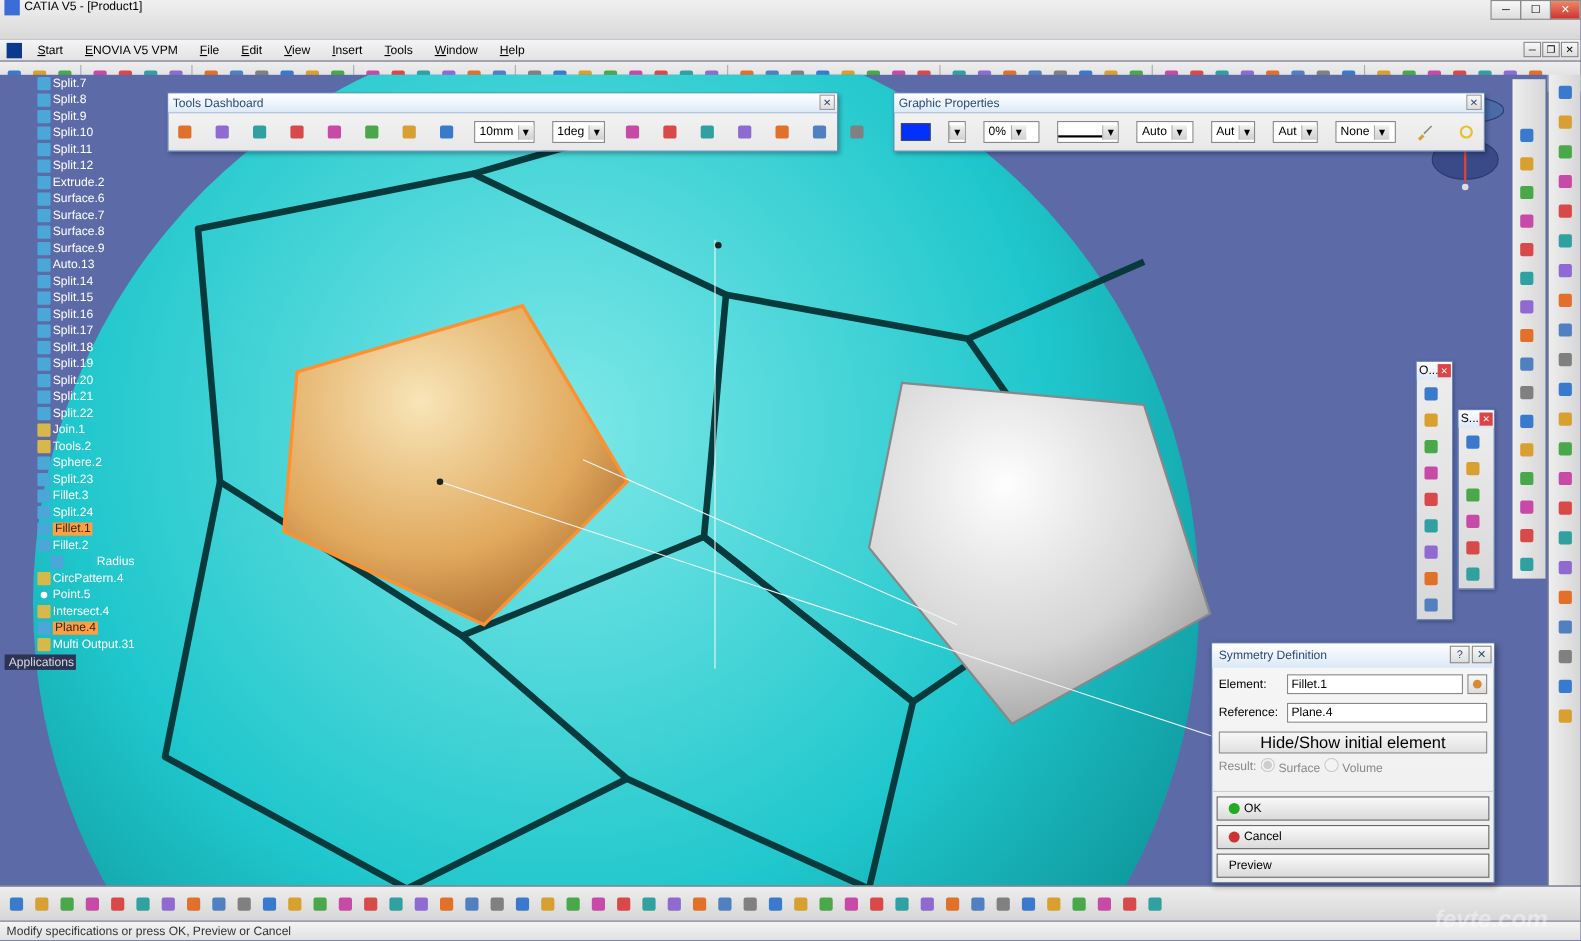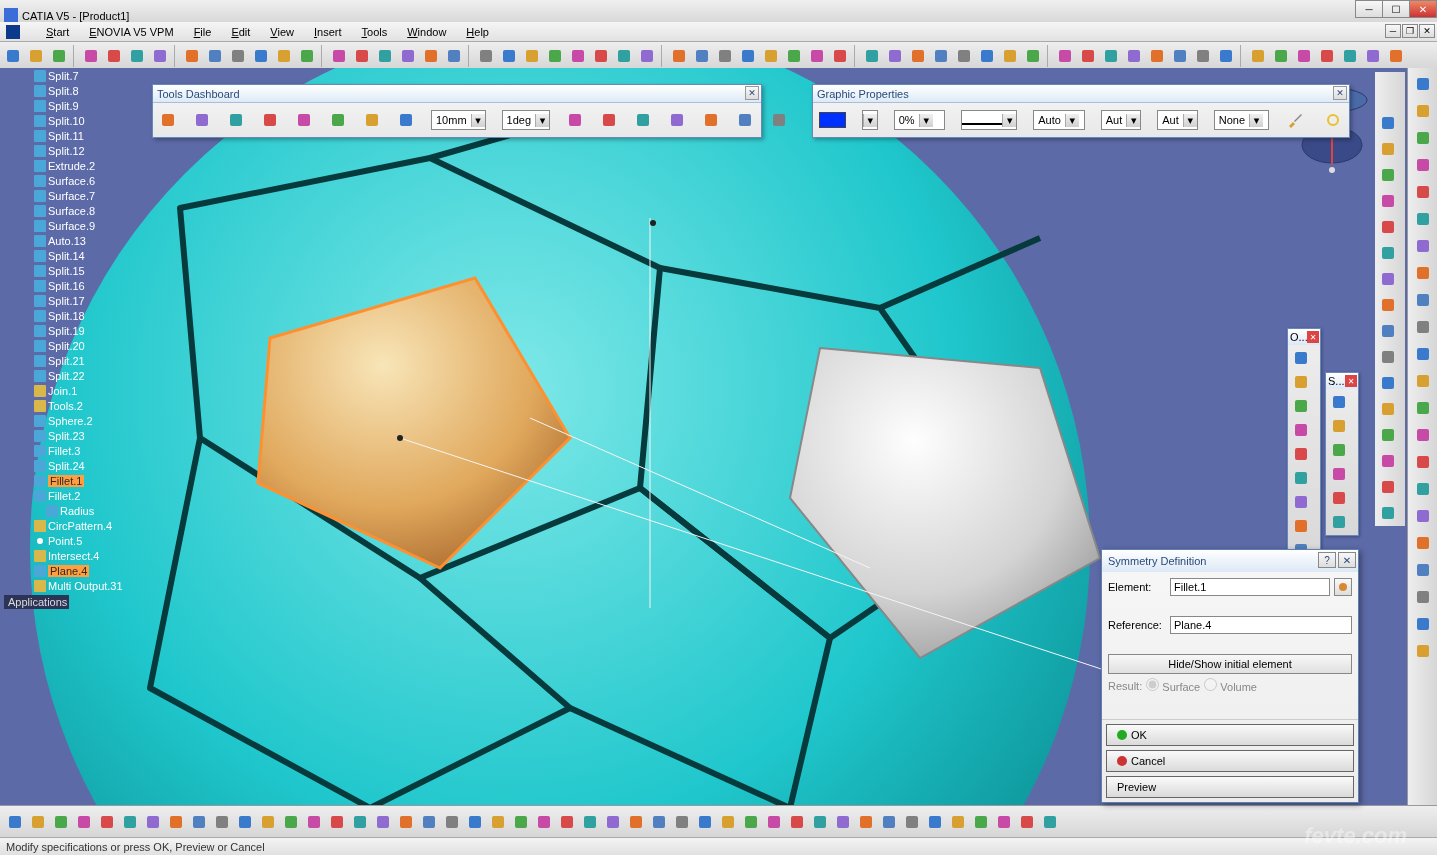--- a/index.html
+++ b/index.html
@@ -1,26 +1,26 @@
 <!DOCTYPE html>
 <html><head>
 <meta charset="utf-8">
 <style>
 * { margin:0; padding:0; box-sizing:border-box; font-family:"Segoe UI",Tahoma,sans-serif; font-size:11px; user-select:none; }
 body { width:1437px; height:855px; overflow:hidden; background:#4d5a8f; position:relative; }
 
 
-.titlebar { height:22px; background:linear-gradient(#f0f0f0,#d8d8d8); display:flex; align-items:flex-end; padding:0 4px; position:relative; }
+.titlebar { height:36px; background:linear-gradient(#f0f0f0,#d8d8d8); display:flex; align-items:flex-start; padding:0 4px; position:relative; }
 .titlebar .icon { width:14px; height:14px; background:#3a6dd8; margin-right:4px; }
 .winbtns { position:absolute; right:0; top:0; display:flex; }
 .winbtn { width:28px; height:18px; display:flex; align-items:center; justify-content:center; border:1px solid #888; margin-left:-1px; background:linear-gradient(#f8f8f8,#ddd); cursor:pointer; font-size:10px; }
 .winbtn.close { background:linear-gradient(#e86,#c33); color:#fff; }
 
 
-.menubar { height:20px; background:linear-gradient(#f5f5f5,#e2e2e2); display:flex; align-items:center; padding:0 2px; border-bottom:1px solid #aaa; position:relative;gap:12px; }
+.menubar { height:20px; background:linear-gradient(#f5f5f5,#e2e2e2); display:flex; align-items:center; padding:0 2px; border-bottom:1px solid #aaa; position:relative; }
 .menubar .startico { width:14px; height:14px; background:#0b3a8c; margin:0 4px; }
 .menuitem { padding:2px 10px; cursor:pointer; }
 .menuitem u { text-decoration:underline; }
 .mdibtns { position:absolute; right:2px; top:2px; display:flex; gap:1px; }
 .mdibtn { width:16px; height:14px; border:1px solid #888; background:linear-gradient(#f8f8f8,#ddd); font-size:9px; display:flex; align-items:center; justify-content:center; cursor:pointer; }
 
 
 .toolrow { height:28px; background:linear-gradient(#eee,#d6d6d6); border-bottom:1px solid #999; display:flex; align-items:center; padding:0 2px; gap:1px; overflow:hidden; }
 .tbico { width:22px; height:22px; border:1px solid transparent; display:flex; align-items:center; justify-content:center; cursor:pointer; border-radius:2px; }
 .tbico svg { width:16px; height:16px; }
@@ -29,44 +29,44 @@
 
 .viewport { position:absolute; left:0; top:68px; right:30px; bottom:50px; background:#5c6aa8; }
 .viewport svg.scene { width:100%; height:100%; }
 
 
 .tree { position:absolute; left:4px; top:68px; width:160px; bottom:50px; z-index:3; overflow:hidden; color:#fff; font-size:10px;text-align:center; }
 .treeitem { display:flex; align-items:center; height:15px; padding-left:30px; white-space:nowrap; cursor:pointer; }
 .treeitem .ti { width:12px; height:12px; margin-right:2px; background:#4aa7d8; border-radius:1px; }
 .treeitem.join .ti { background:#d8b84a; }
 .treeitem.point .ti { background:#fff; border-radius:50%; width:6px; height:6px; margin-left:3px; margin-right:5px; }
-.treeitem.lvl2 { padding-left:42px; }
+.treeitem.lvl2 { padding-left:42px;gap:28px; }
 .treeitem.sel span { background:#ff9f3f; color:#2b2b2b; padding:0 2px; }
 .applications { background:#2c3355; color:#ddd; padding:1px 4px; margin-top:2px; width:65px; }
 
 
 .panel { position:absolute; background:linear-gradient(#f7f7f7,#e8e8e8); border:1px solid #6688bb; box-shadow:2px 2px 4px rgba(0,0,0,.3); z-index:5; }
 .panel .phdr { height:18px; background:linear-gradient(#fff,#ddeaf7); border-bottom:1px solid #a8bdd8; display:flex; align-items:center; padding:0 4px; font-size:11px; color:#2a4a7a; position:relative; }
 .panel .phdr .x { position:absolute; right:2px; top:1px; width:14px; height:14px; border:1px solid #999; background:linear-gradient(#f8f8f8,#ddd); font-size:9px; display:flex; align-items:center; justify-content:center; cursor:pointer; }
 .panel .pbody { padding:6px; display:flex; align-items:center; gap:16px; }
 .combo { height:20px; border:1px solid #888; background:#fff; display:flex; align-items:center; font-size:10px; }
 .combo .cv { padding:0 4px; }
 .combo .ca { width:14px; border-left:1px solid #aaa; text-align:center; background:linear-gradient(#f0f0f0,#d0d0d0); cursor:pointer; }
 .swatch { width:28px; height:16px; border:1px solid #444; }
 
 
 .dlg { position:absolute; right:78px; bottom:52px; width:258px; background:linear-gradient(#f7f7f7,#ececec); border:1px solid #5f7faf; box-shadow:2px 2px 6px rgba(0,0,0,.4); z-index:6; }
 .dlg .dhdr { height:22px; background:linear-gradient(#fff,#dce8f6); display:flex; align-items:center; padding:0 6px; font-size:12px; color:#2a4a7a; position:relative; }
 .dlg .dhdr .qx { position:absolute; right:2px; top:2px; display:flex; gap:2px; }
 .dlg .dhdr .qx div { width:18px; height:16px; border:1px solid #888; background:linear-gradient(#f8f8f8,#ddd); font-size:10px; display:flex; align-items:center; justify-content:center; cursor:pointer; }
 .dlg .dbody { padding:6px; }
-.dlg .row { display:flex; align-items:center; margin-bottom:20px; gap:4px; }
+.dlg .row { display:flex; align-items:center; margin-bottom:8px; gap:4px; }
 .dlg .lbl { width:58px; font-size:11px; }
 .dlg input[type=text] { flex:1; height:18px; border:1px solid #888; padding:0 3px; font-size:11px; }
-.dlg .widebtn { width:100%; height:20px; border:1px solid #888; background:linear-gradient(#f8f8f8,#e0e0e0); cursor:pointer; font-size:11px; }
+.dlg .widebtn { width:100%; height:20px; border:1px solid #888; background:linear-gradient(#f8f8f8,#e0e0e0); cursor:pointer; font-size:15px; }
 .dlg .radio { font-size:11px; color:#888; }
 .dlg .btnrow { display:flex; justify-content:flex-end; gap:4px; padding:4px; border-top:1px solid #ccc;flex-direction:column; }
 .dlg .btn { height:22px; padding:0 10px; border:1px solid #666; background:linear-gradient(#fafafa,#dadada); cursor:pointer; display:flex; align-items:center; gap:4px; font-size:11px; }
 .dlg .btn .dot { width:10px; height:10px; border-radius:50%; }
 .iconbtn { width:18px; height:18px; border:1px solid #888; background:linear-gradient(#f8f8f8,#ddd); cursor:pointer; display:flex; align-items:center; justify-content:center; }
 
 
 .vtb { position:absolute; top:68px; bottom:50px; width:30px; right:0; background:linear-gradient(90deg,#eee,#d6d6d6); border-left:1px solid #999; display:flex; flex-direction:column; align-items:center; padding-top:4px; gap:3px; }
 .vtb .tbico { width:24px; height:24px; }
 .vpalette { position:absolute; background:linear-gradient(#eee,#d8d8d8); border:1px solid #6688bb; z-index:5; box-shadow:1px 1px 3px rgba(0,0,0,.3); }

